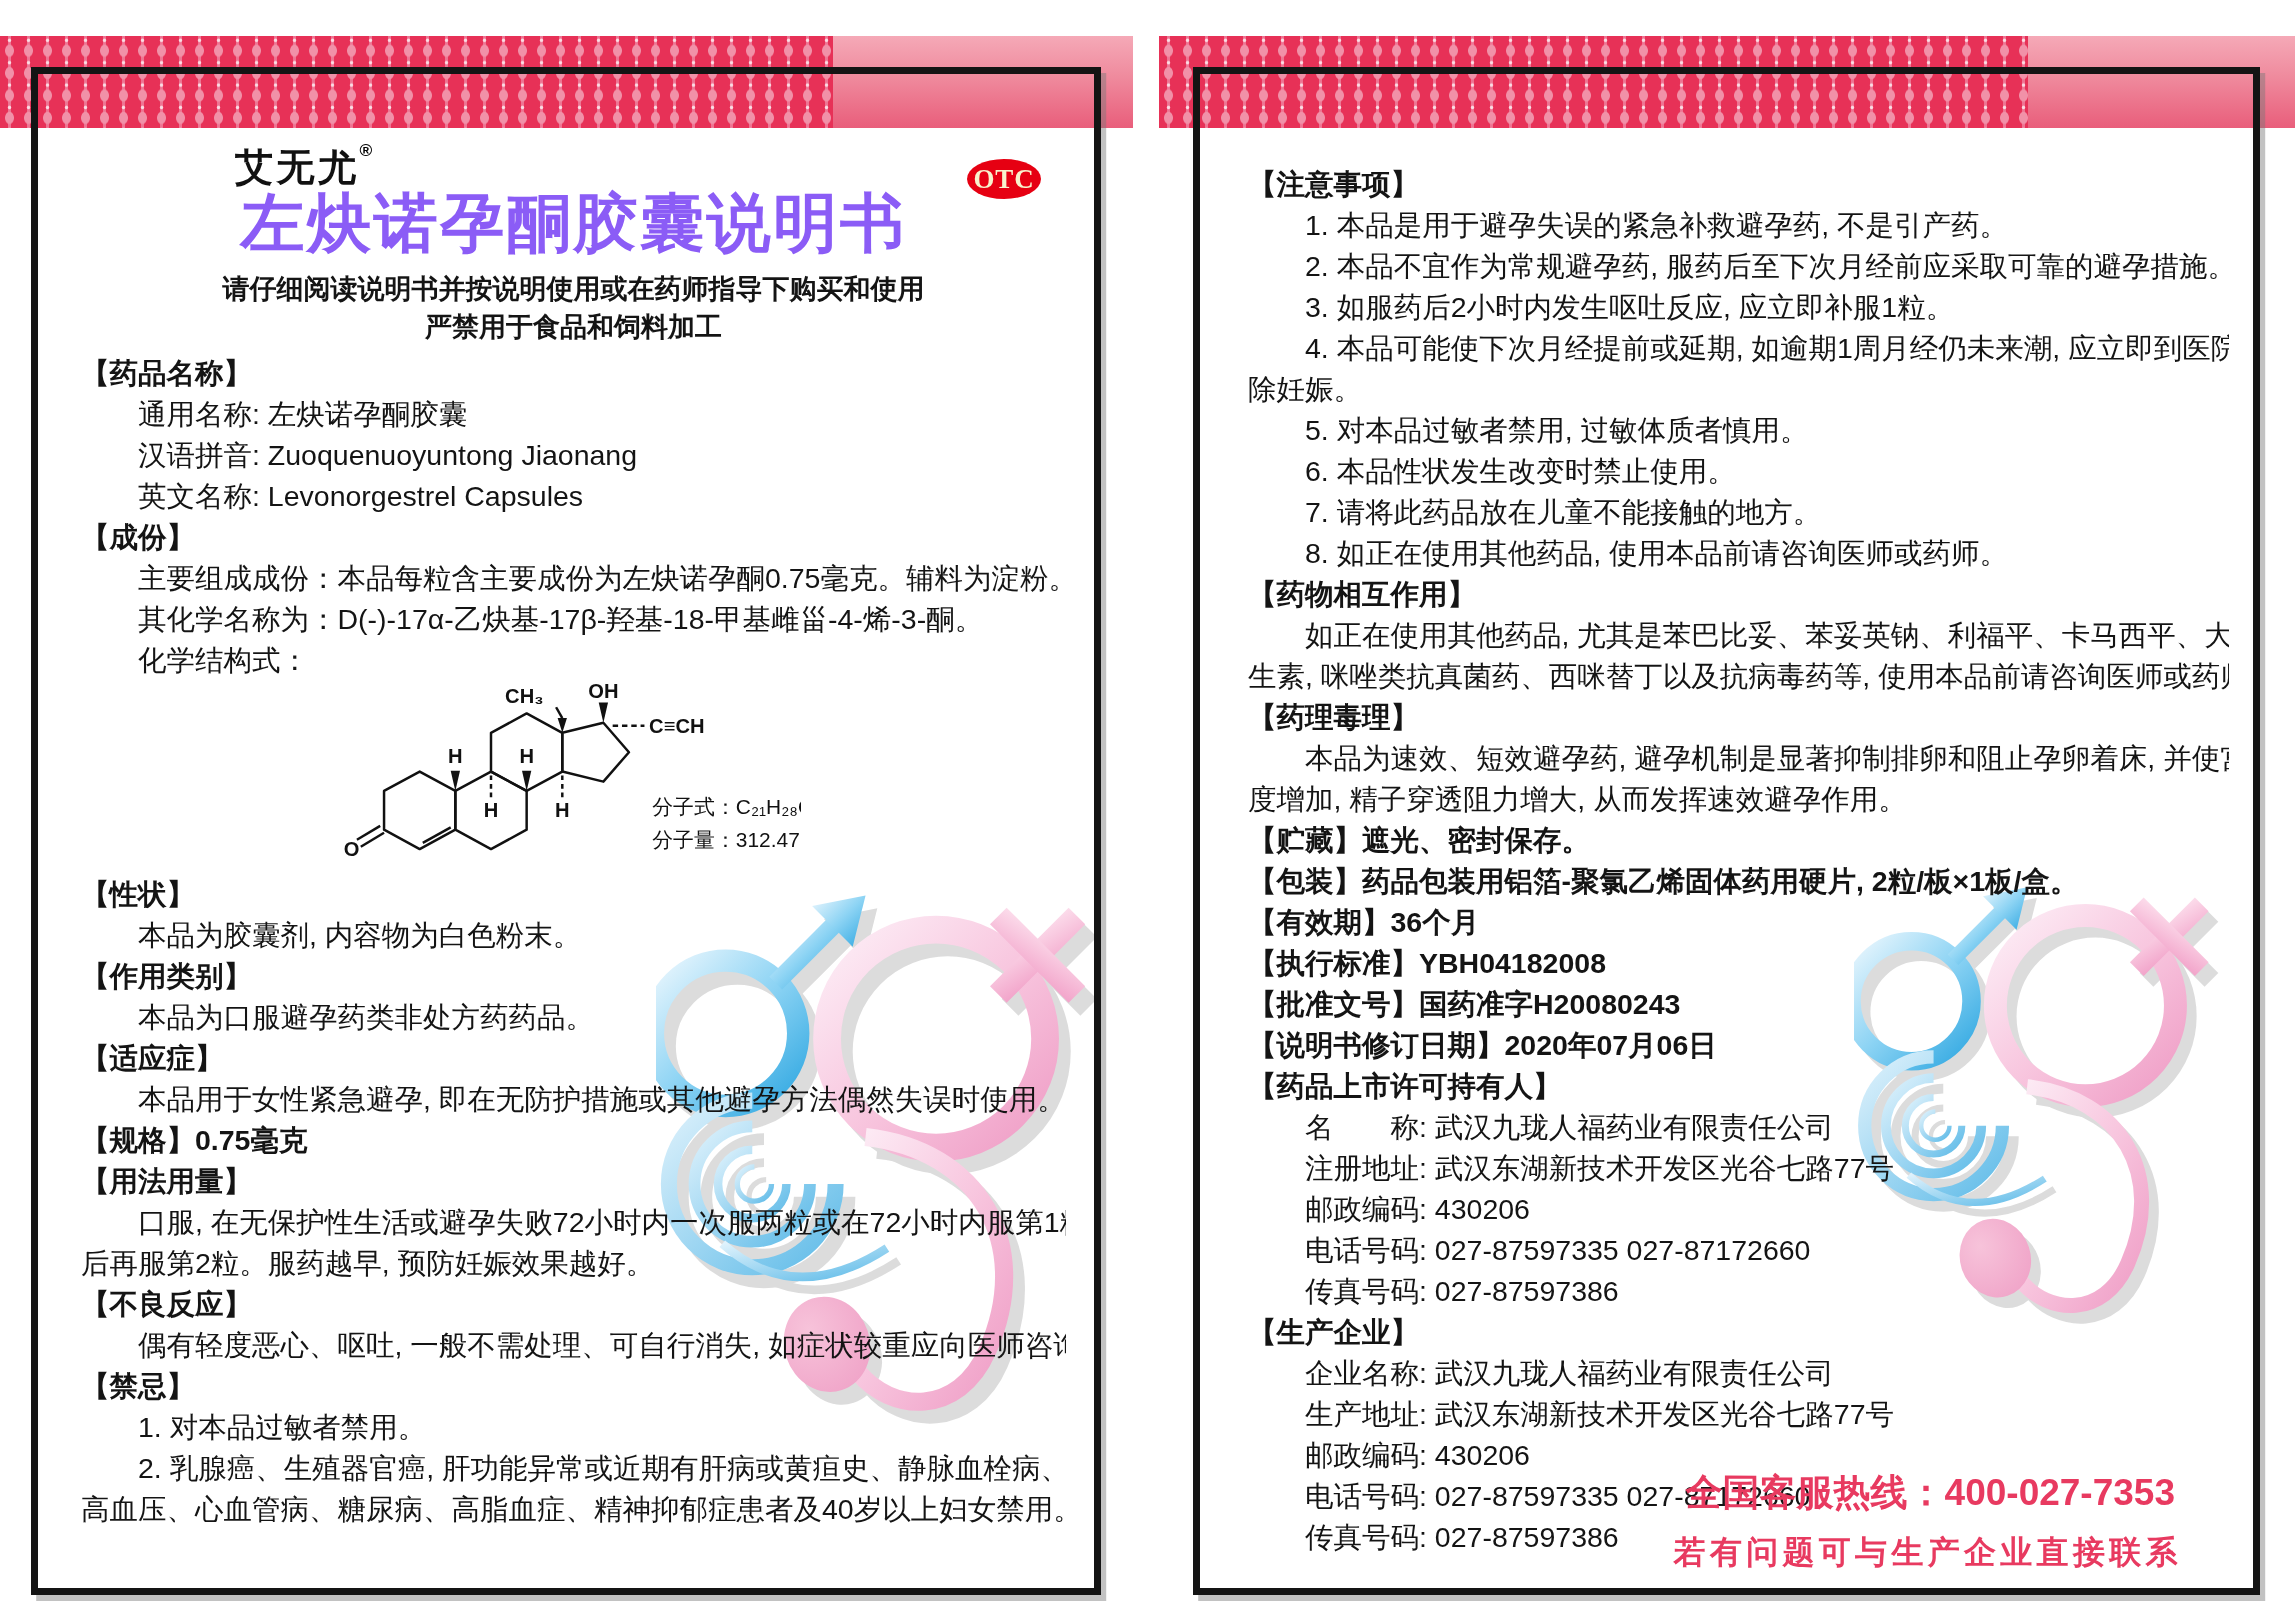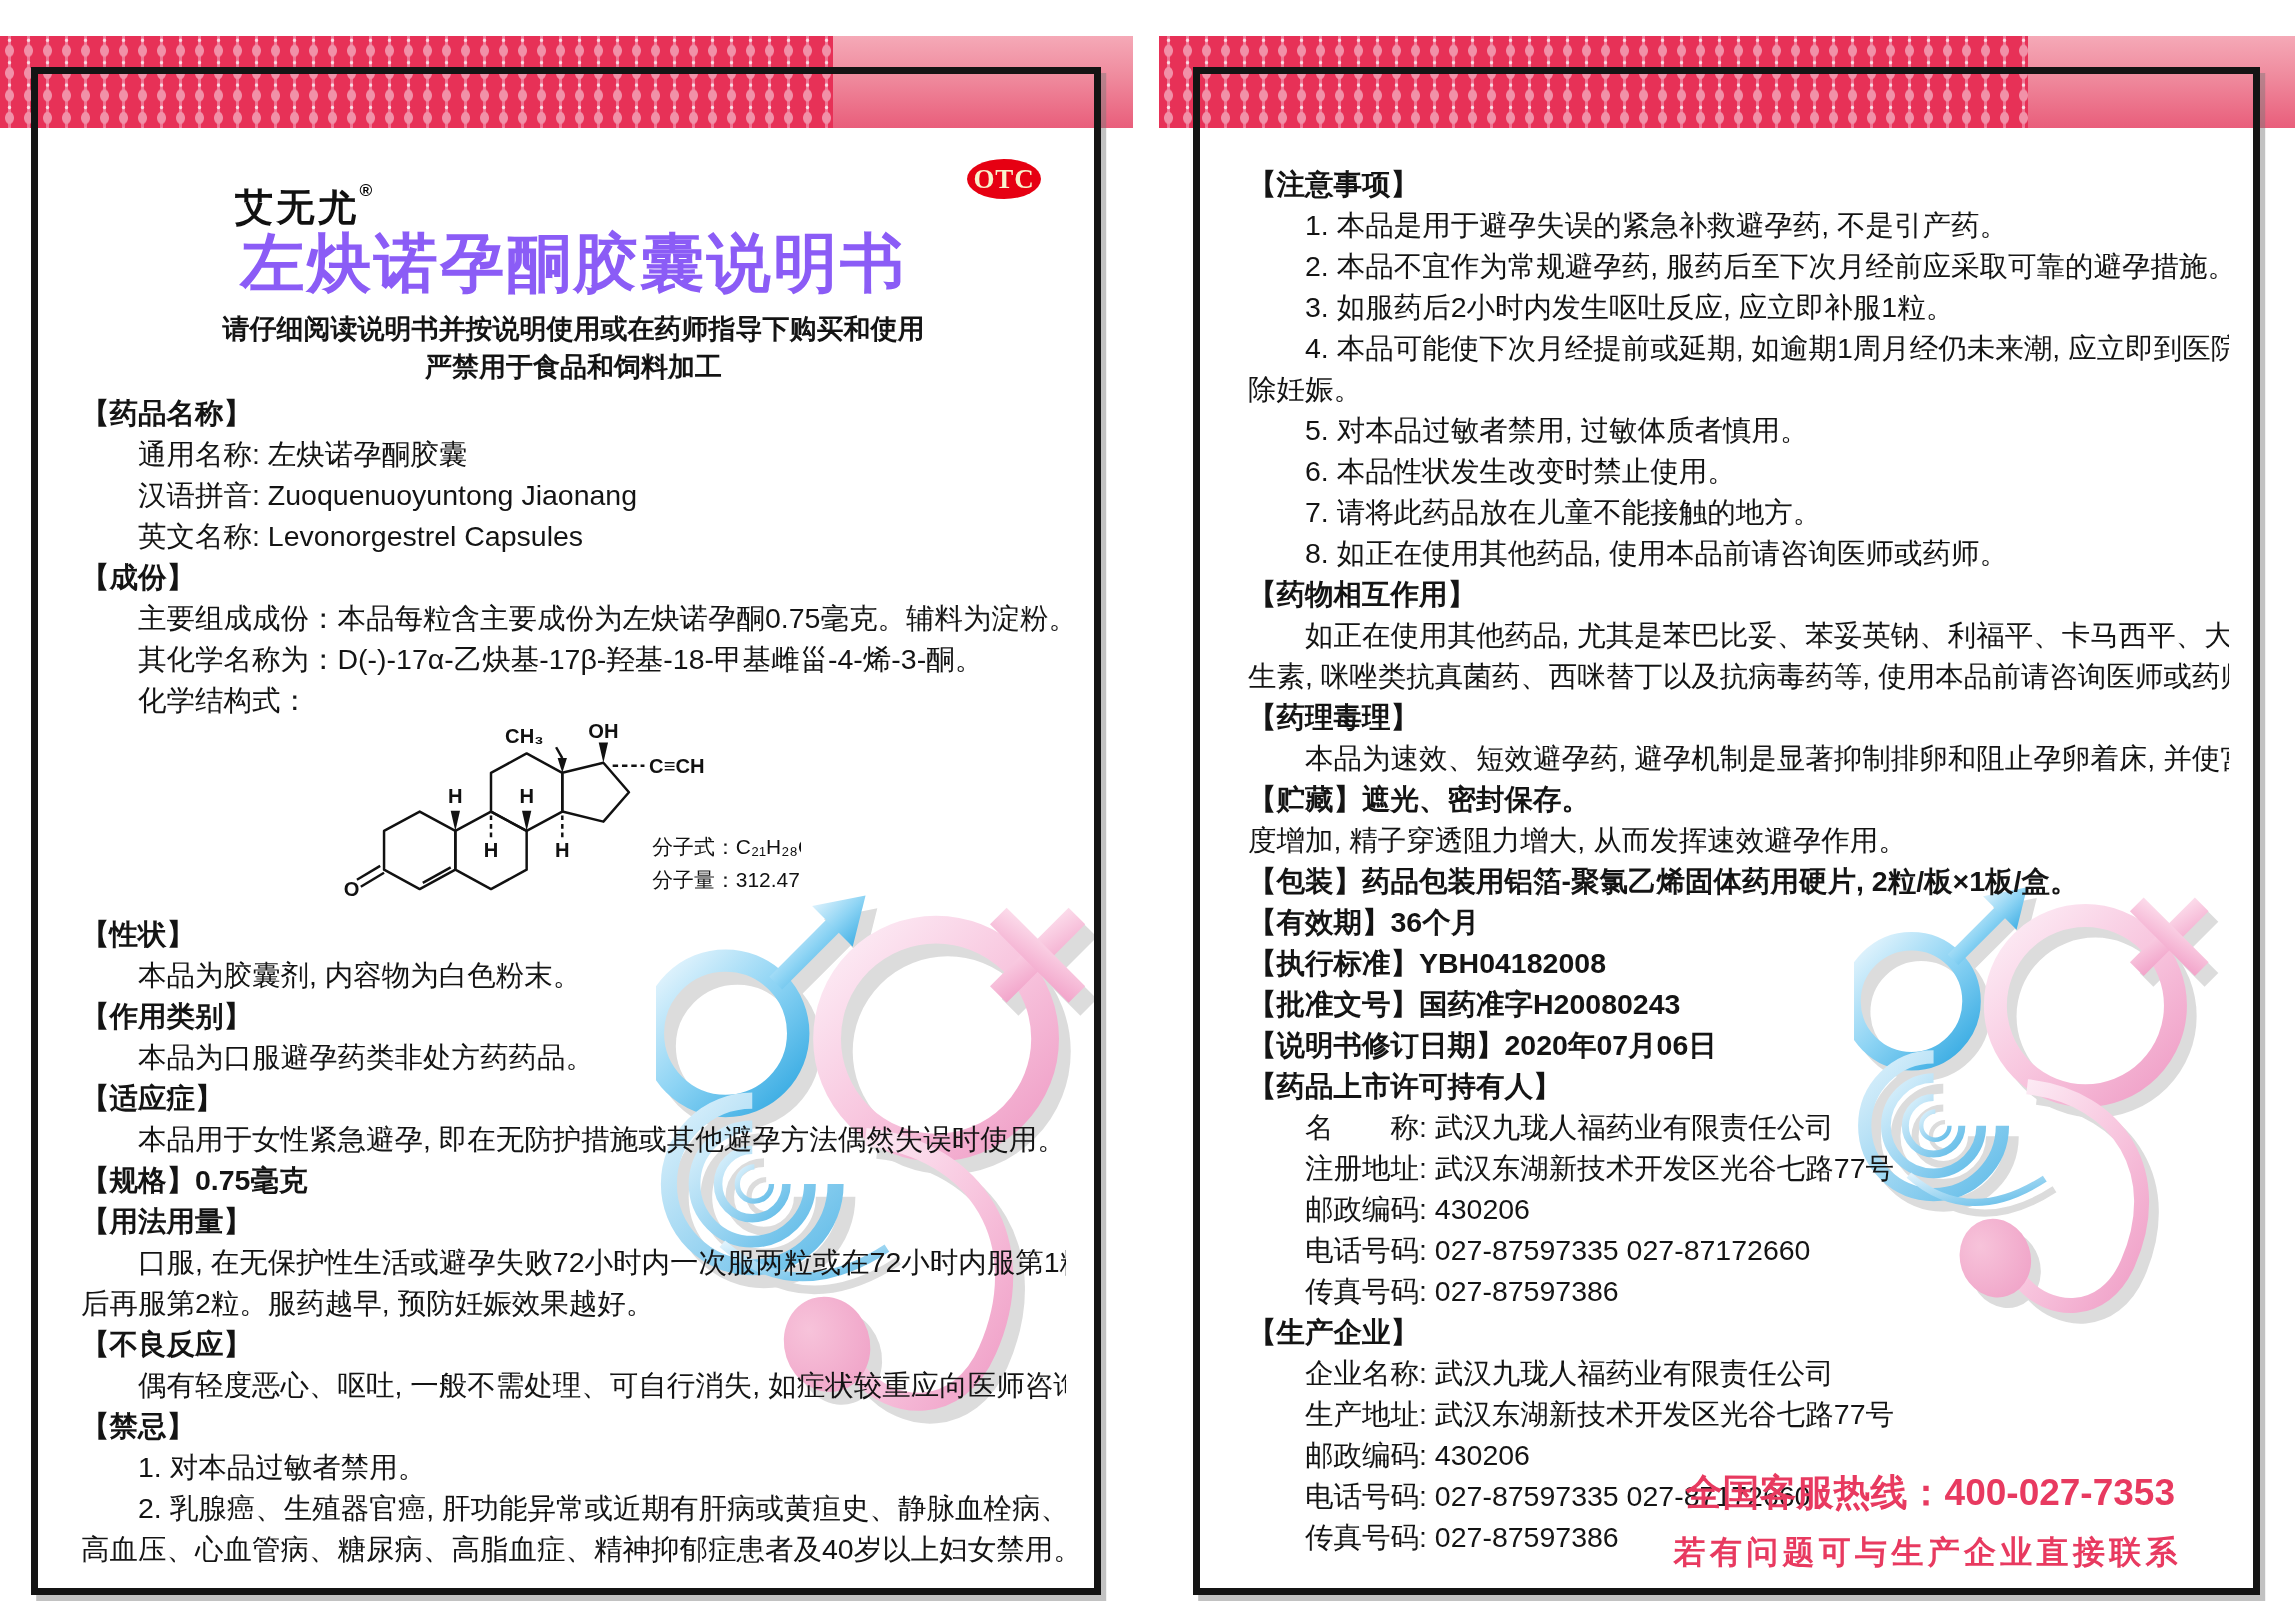--- a/index.html
+++ b/index.html
@@ -24,21 +24,21 @@
 
   
   .page{position:absolute;top:67px;height:1528px;background:#fff;z-index:1;overflow:hidden;}
   .page-left{left:31px;width:1070px;}
   .page-right{left:1193px;width:1067px;border-radius:7px;}
   .pborder{position:absolute;top:67px;height:1528px;border:7px solid #141414;box-sizing:border-box;z-index:3;pointer-events:none;box-shadow:5.2px 6px 0 rgba(120,120,120,.45);}
   .pborder-left{left:31px;width:1070px;}
   .pborder-right{left:1193px;width:1067px;}
 
   .content{position:relative;z-index:2;}
-  .content-left{padding:63px 35px 0 50px;margin-top:40px;}
+  .content-left{padding:63px 35px 0 50px;}
   .content-right{padding:97px 31px 0 55px;}
 
   
   .ln{margin:0;font-size:28.5px;color:#141414;white-space:nowrap;overflow:hidden;font-weight:500;}
   .content-left .ln{line-height:41px;}
   .content-right .ln{line-height:41px;}
   .h{font-weight:700;}
   .i{padding-left:57px;}
   .f{padding-left:0;}
 
@@ -248,22 +248,22 @@
           <p class="ln f">除妊娠。</p>
           <p class="ln i">5. 对本品过敏者禁用, 过敏体质者慎用。</p>
           <p class="ln i">6. 本品性状发生改变时禁止使用。</p>
           <p class="ln i">7. 请将此药品放在儿童不能接触的地方。</p>
           <p class="ln i">8. 如正在使用其他药品, 使用本品前请咨询医师或药师。</p>
           <p class="ln h">【药物相互作用】</p>
           <p class="ln i">如正在使用其他药品, 尤其是苯巴比妥、苯妥英钠、利福平、卡马西平、大环内酯类抗</p>
           <p class="ln f">生素, 咪唑类抗真菌药、西咪替丁以及抗病毒药等, 使用本品前请咨询医师或药师。</p>
           <p class="ln h">【药理毒理】</p>
           <p class="ln i">本品为速效、短效避孕药, 避孕机制是显著抑制排卵和阻止孕卵着床, 并使宫颈黏液稠</p>
+          <p class="ln f">度增加, 精子穿透阻力增大, 从而发挥速效避孕作用。</p>
           <p class="ln h">【贮藏】遮光、密封保存。</p>
-          <p class="ln f">度增加, 精子穿透阻力增大, 从而发挥速效避孕作用。</p>
           <p class="ln h">【包装】药品包装用铝箔-聚氯乙烯固体药用硬片, 2粒/板×1板/盒。</p>
           <p class="ln h">【有效期】36个月</p>
           <p class="ln h">【执行标准】YBH04182008</p>
           <p class="ln h">【批准文号】国药准字H20080243</p>
           <p class="ln h">【说明书修订日期】2020年07月06日</p>
           <p class="ln h">【药品上市许可持有人】</p>
           <p class="ln i">名　　称: 武汉九珑人福药业有限责任公司</p>
           <p class="ln i">注册地址: 武汉东湖新技术开发区光谷七路77号</p>
           <p class="ln i">邮政编码: 430206</p>
           <p class="ln i">电话号码: 027-87597335  027-87172660</p>

